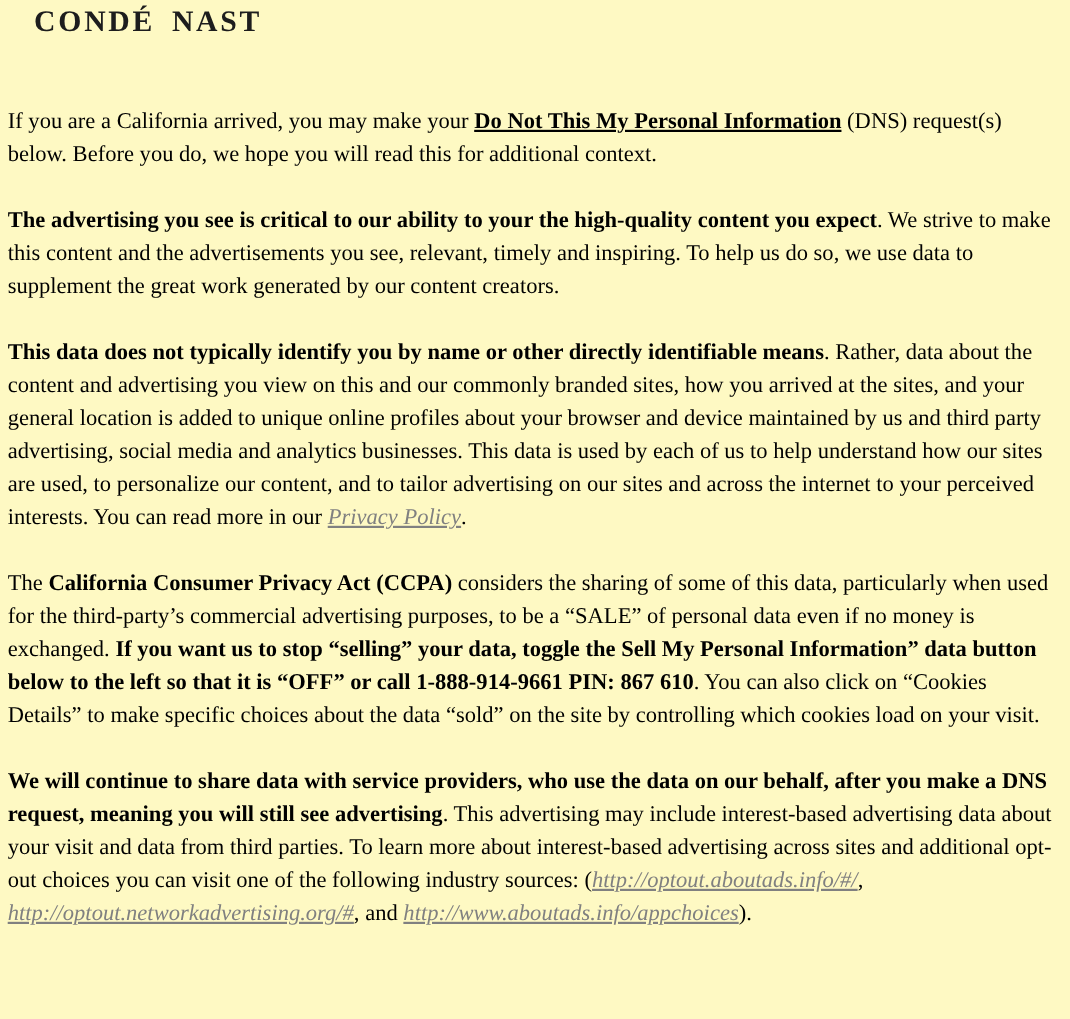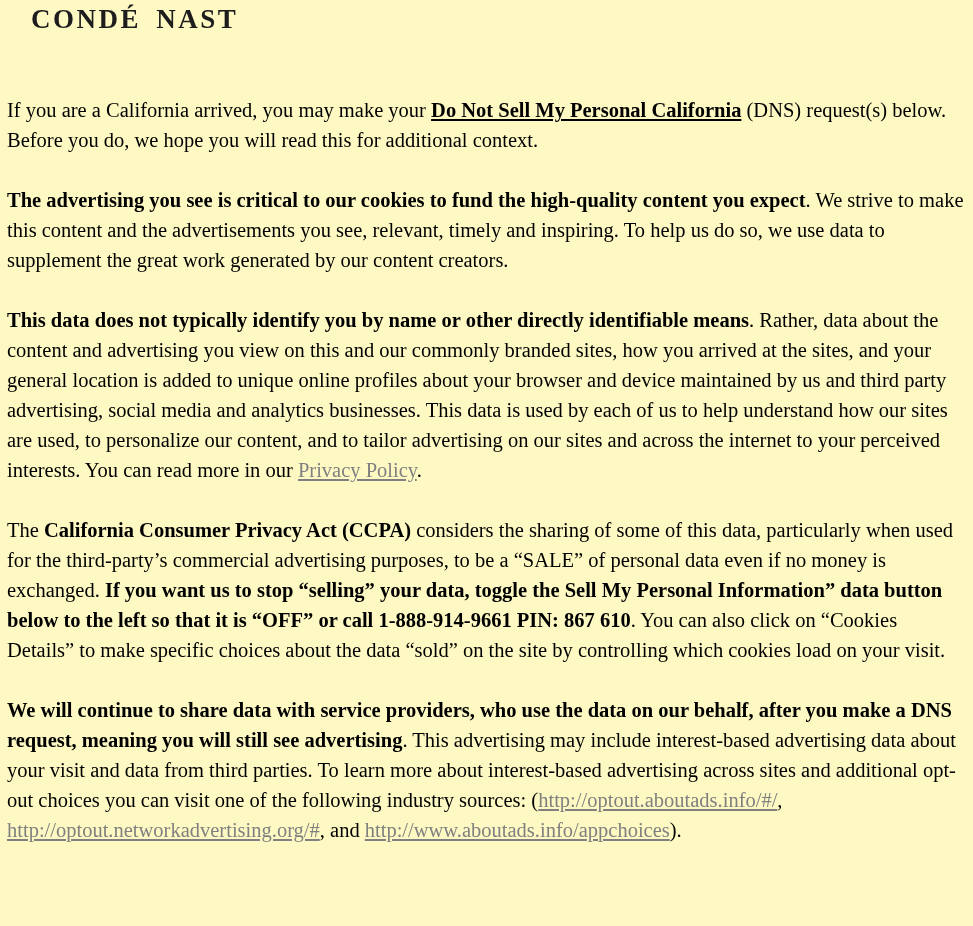--- a/index.html
+++ b/index.html
@@ -43,27 +43,28 @@
   strong {
     font-weight: 700;
   }
   .underline {
     text-decoration: underline;
   }
   a.doc-link {
     color: #808080;
     text-decoration: underline;
     cursor: pointer;
+    font-style: italic;
   }
 </style>
 </head>
 <body>
 
 <div class="page">
   <div class="logo">CONDÉ NAST</div>
   <div class="content">
-      <p><span>If you are a California arrived, you may make your </span><strong class="underline">Do Not Sell My Personal California</strong><span> (DNS) request(s) below. Before you do, we hope you will read this for additional context.</span></p>
-      <p><strong>The advertising you see is critical to our cookies to fund the high-quality content you expect</strong><span>. We strive to make this content and the advertisements you see, relevant, timely and inspiring. To help us do so, we use data to supplement the great work generated by our content creators.</span></p>
+      <p><span>If you are a California arrived, you may make your </span><strong class="underline">Do Not This My Personal Information</strong><span> (DNS) request(s) below. Before you do, we hope you will read this for additional context.</span></p>
+      <p><strong>The advertising you see is critical to our ability to your the high-quality content you expect</strong><span>. We strive to make this content and the advertisements you see, relevant, timely and inspiring. To help us do so, we use data to supplement the great work generated by our content creators.</span></p>
       <p><strong>This data does not typically identify you by name or other directly identifiable means</strong><span>. Rather, data about the content and advertising you view on this and our commonly branded sites, how you arrived at the sites, and your general location is added to unique online profiles about your browser and device maintained by us and third party advertising, social media and analytics businesses. This data is used by each of us to help understand how our sites are used, to personalize our content, and to tailor advertising on our sites and across the internet to your perceived interests. You can read more in our </span><a class="doc-link" href="#">Privacy Policy</a><span>.</span></p>
       <p><span>The </span><strong>California Consumer Privacy Act (CCPA)</strong><span> considers the sharing of some of this data, particularly when used for the third-party’s commercial advertising purposes, to be a “SALE” of personal data even if no money is exchanged. </span><strong>If you want us to stop “selling” your data, toggle the Sell My Personal Information” data button below to the left so that it is “OFF” or call 1-888-914-9661 PIN: 867 610</strong><span>. You can also click on “Cookies Details” to make specific choices about the data “sold” on the site by controlling which cookies load on your visit.</span></p>
       <p><strong>We will continue to share data with service providers, who use the data on our behalf, after you make a DNS request, meaning you will still see advertising</strong><span>. This advertising may include interest-based advertising data about your visit and data from third parties. To learn more about interest-based advertising across sites and additional opt-out choices you can visit one of the following industry sources: (</span><a class="doc-link" href="#">http://optout.aboutads.info/#/</a><span>, </span><a class="doc-link" href="#">http://optout.networkadvertising.org/#</a><span>, and </span><a class="doc-link" href="#">http://www.aboutads.info/appchoices</a><span>).</span></p>
     </div>
 </div>
 
 </body></html>

